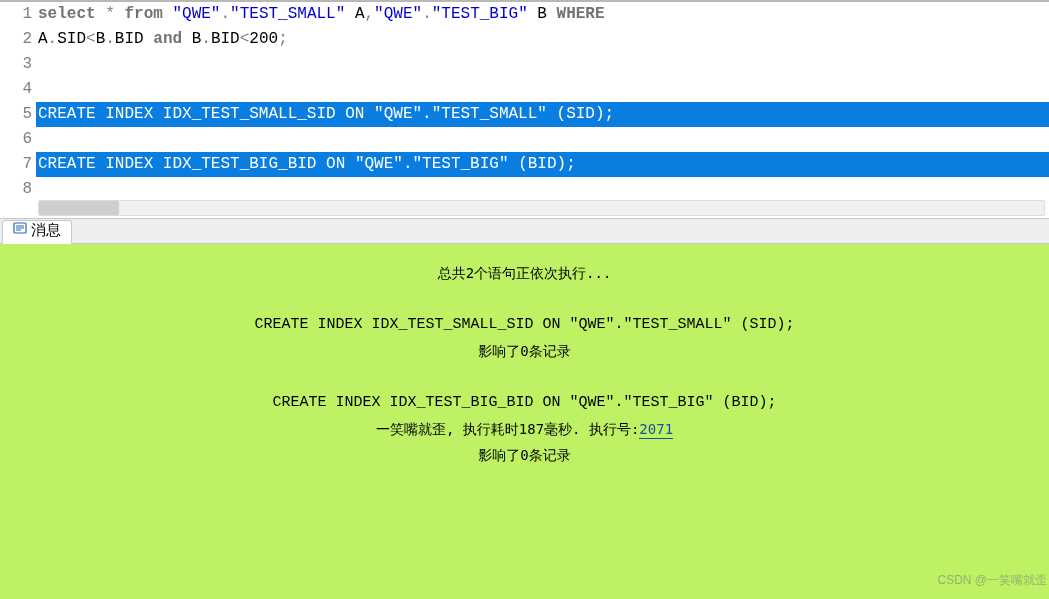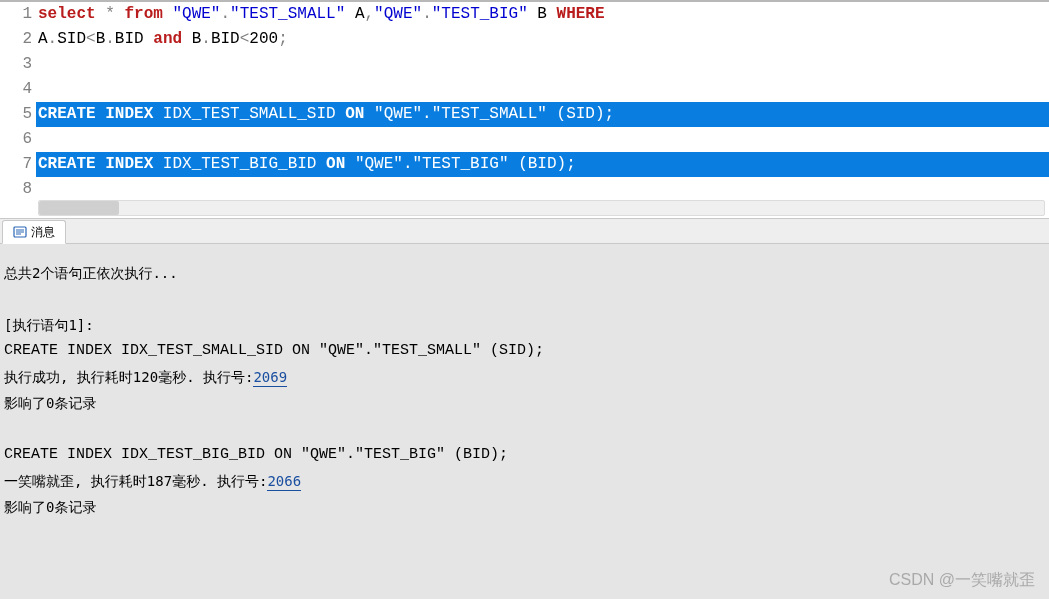--- a/index.html
+++ b/index.html
@@ -40,25 +40,25 @@
 }
 .code-line {
   height: 25px;
   white-space: pre;
   padding-left: 2px;
 }
 .code-line.selected {
   background: #0a7de0;
   color: #ffffff;
 }
-.kw { color: #b91c1c; font-weight: bold; }
+.kw { color: #737373; font-weight: bold; }
 .pun { color: #808080; }
 .str { color: #0000d0; }
 .id { color: #000000; }
-.selected .kw { color: #ffffff; font-weight: bold; }
+.selected .kw { color: #ffffff; font-weight: normal; }
 .selected .pun { color: #ffffff; }
 .selected .str { color: #ffffff; }
 .selected .id { color: #ffffff; }
 .hscroll {
   position: absolute;
   left: 38px;
   right: 4px;
   bottom: 2px;
   height: 16px;
   background: #f0f0f0;
@@ -78,60 +78,61 @@
   display: flex;
   align-items: flex-end;
   background: #eeeeee;
   border-top: 1px solid #c8c8c8;
   border-bottom: 1px solid #c8c8c8;
   height: 26px;
   padding-left: 2px;
 }
 .tab {
   display: flex;
-  align-items: center;
+  align-items: flex-start;
   gap: 4px;
   height: 24px;
   padding: 0 10px;
   background: #ffffff;
   border: 1px solid #c8c8c8;
   border-bottom: 1px solid #ffffff;
   border-top-left-radius: 3px;
   border-top-right-radius: 3px;
   margin-bottom: -1px;
-  font-size: 12px;
+  font-size: 15px;
 }
 .tab-icon {
   display: inline-flex;
   width: 14px;
   height: 14px;
 }
 .msg-pane {
   padding: 16px 4px 8px 4px;
   font-family: "Microsoft YaHei", "SimSun", monospace;
   font-size: 14px;
   line-height: 26px;
   color: #000000;
-  background: #e5e5e5;
+  background: #bef264;
   height: calc(599px - 218px - 26px);
   overflow: hidden;
   position: relative;
+  text-align: center;
 }
 .msg-line { white-space: pre; }
 .msg-mono { font-family: "Courier New", Consolas, monospace; font-size: 15px; }
 .exec-id {
   color: #1a4fa0;
   border-bottom: 1px solid #1a4fa0;
   padding-bottom: 1px;
 }
 .watermark {
   position: absolute;
-  right: 14px;
+  right: 2px;
   bottom: 6px;
-  font-size: 16px;
+  font-size: 12px;
   color: rgba(120,120,120,0.55);
   font-family: "Microsoft YaHei", sans-serif;
 }
 </style>
 </head>
 <body>
 
 <div class="editor-pane">
   <div class="editor-content">
     <div class="gutter">
@@ -171,26 +172,24 @@
       </svg>
     </span>
     <span>消息</span>
   </div>
 </div>
 
 <div class="msg-pane">
   <div class="msg-line">总共2个语句正依次执行...</div>
   <div class="msg-line">&nbsp;</div>
 
-  <div class="msg-line">[执行语句1]:</div>
   <div class="msg-line msg-mono">CREATE INDEX IDX_TEST_SMALL_SID ON "QWE"."TEST_SMALL" (SID);</div>
-  <div class="msg-line"><span>执行成功, 执行耗时120毫秒. 执行号:</span><span class="exec-id">2069</span></div>
   <div class="msg-line">影响了0条记录</div>
   <div class="msg-line">&nbsp;</div>
 
   <div class="msg-line msg-mono">CREATE INDEX IDX_TEST_BIG_BID ON "QWE"."TEST_BIG" (BID);</div>
-  <div class="msg-line"><span>一笑嘴就歪, 执行耗时187毫秒. 执行号:</span><span class="exec-id">2066</span></div>
+  <div class="msg-line"><span>一笑嘴就歪, 执行耗时187毫秒. 执行号:</span><span class="exec-id">2071</span></div>
   <div class="msg-line">影响了0条记录</div>
   <div class="msg-line">&nbsp;</div>
 
 
   <div class="watermark">CSDN @一笑嘴就歪</div>
 </div>
 
 </body></html>

